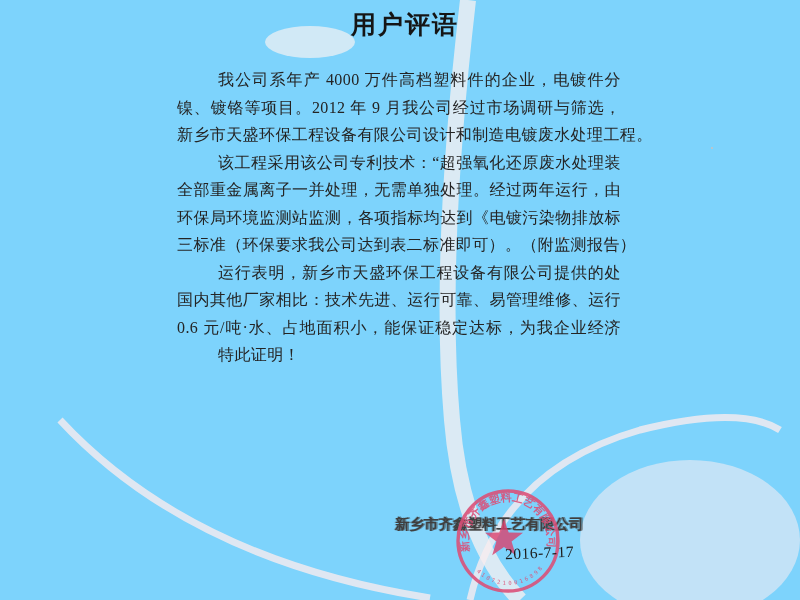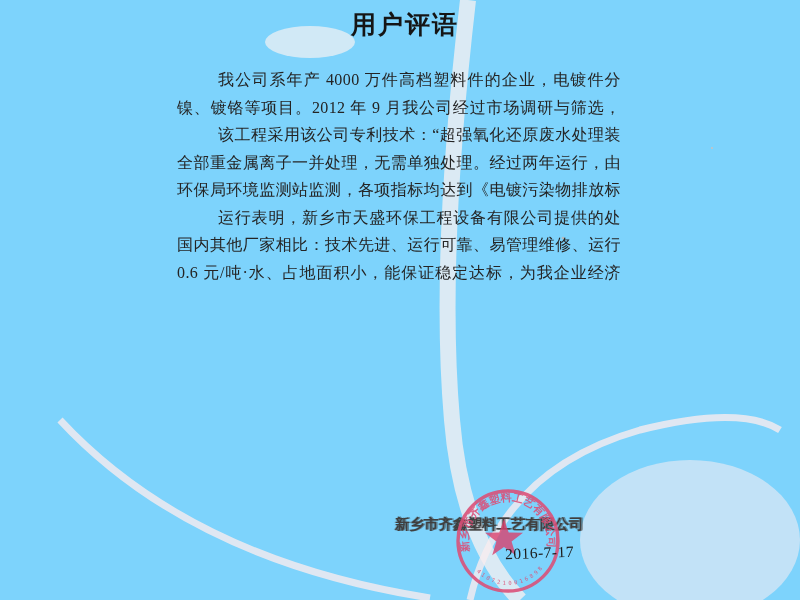--- a/index.html
+++ b/index.html
@@ -59,26 +59,29 @@
     <ellipse cx="310" cy="42" rx="45" ry="16" fill="#f5f2f3" opacity="0.7"></ellipse>
     <circle cx="563" cy="238" r="1.3" fill="#b9b9b9"></circle>
     <circle cx="712" cy="148" r="1.1" fill="#c4c4c4"></circle>
   </svg>
 
   <div class="doc-title">用户评语</div>
 
   <div class="body-text">
     <div class="ln ind jf">我公司系年产 4000 万件高档塑料件的企业，电镀件分镀锌、镀</div>
     <div class="ln jf">镍、镀铬等项目。2012 年 9 月我公司经过市场调研与筛选，决定由</div>
+    <div class="ln">新乡市天盛环保工程设备有限公司设计和制造电镀废水处理工程。</div>
     <div class="ln ind jf">该工程采用该公司专利技术：“超强氧化还原废水处理装置”将</div>
     <div class="ln jf">全部重金属离子一并处理，无需单独处理。经过两年运行，由新乡市</div>
     <div class="ln jf">环保局环境监测站监测，各项指标均达到《电镀污染物排放标准》表</div>
+    <div class="ln">三标准（环保要求我公司达到表二标准即可）。（附监测报告）</div>
     <div class="ln ind jf">运行表明，新乡市天盛环保工程设备有限公司提供的处理设备和</div>
     <div class="ln jf">国内其他厂家相比：技术先进、运行可靠、易管理维修、运行费用</div>
     <div class="ln jf">0.6 元/吨·水、占地面积小，能保证稳定达标，为我企业经济效益和</div>
+    <div class="ln ind">特此证明！</div>
   </div>
 
   <div class="company-name">新乡市齐鑫塑料工艺有限公司</div>
 
   <svg class="seal" viewBox="0 0 116 116">
     <g transform="translate(2,2)">
       <circle cx="56" cy="56" r="50" fill="none" stroke="#dc4e76" stroke-width="3.4"></circle>
       <path id="sealTopArc" d="M 17.4 66.4 A 40 40 0 1 1 94.6 66.4" fill="none"></path>
       <path id="sealBottomArc" d="M 20 81.2 A 44 44 0 0 0 92 81.2" fill="none"></path>
       <text font-size="11" fill="#dc4e76" font-weight="bold" font-family="Liberation Serif, DejaVu Serif, serif">

